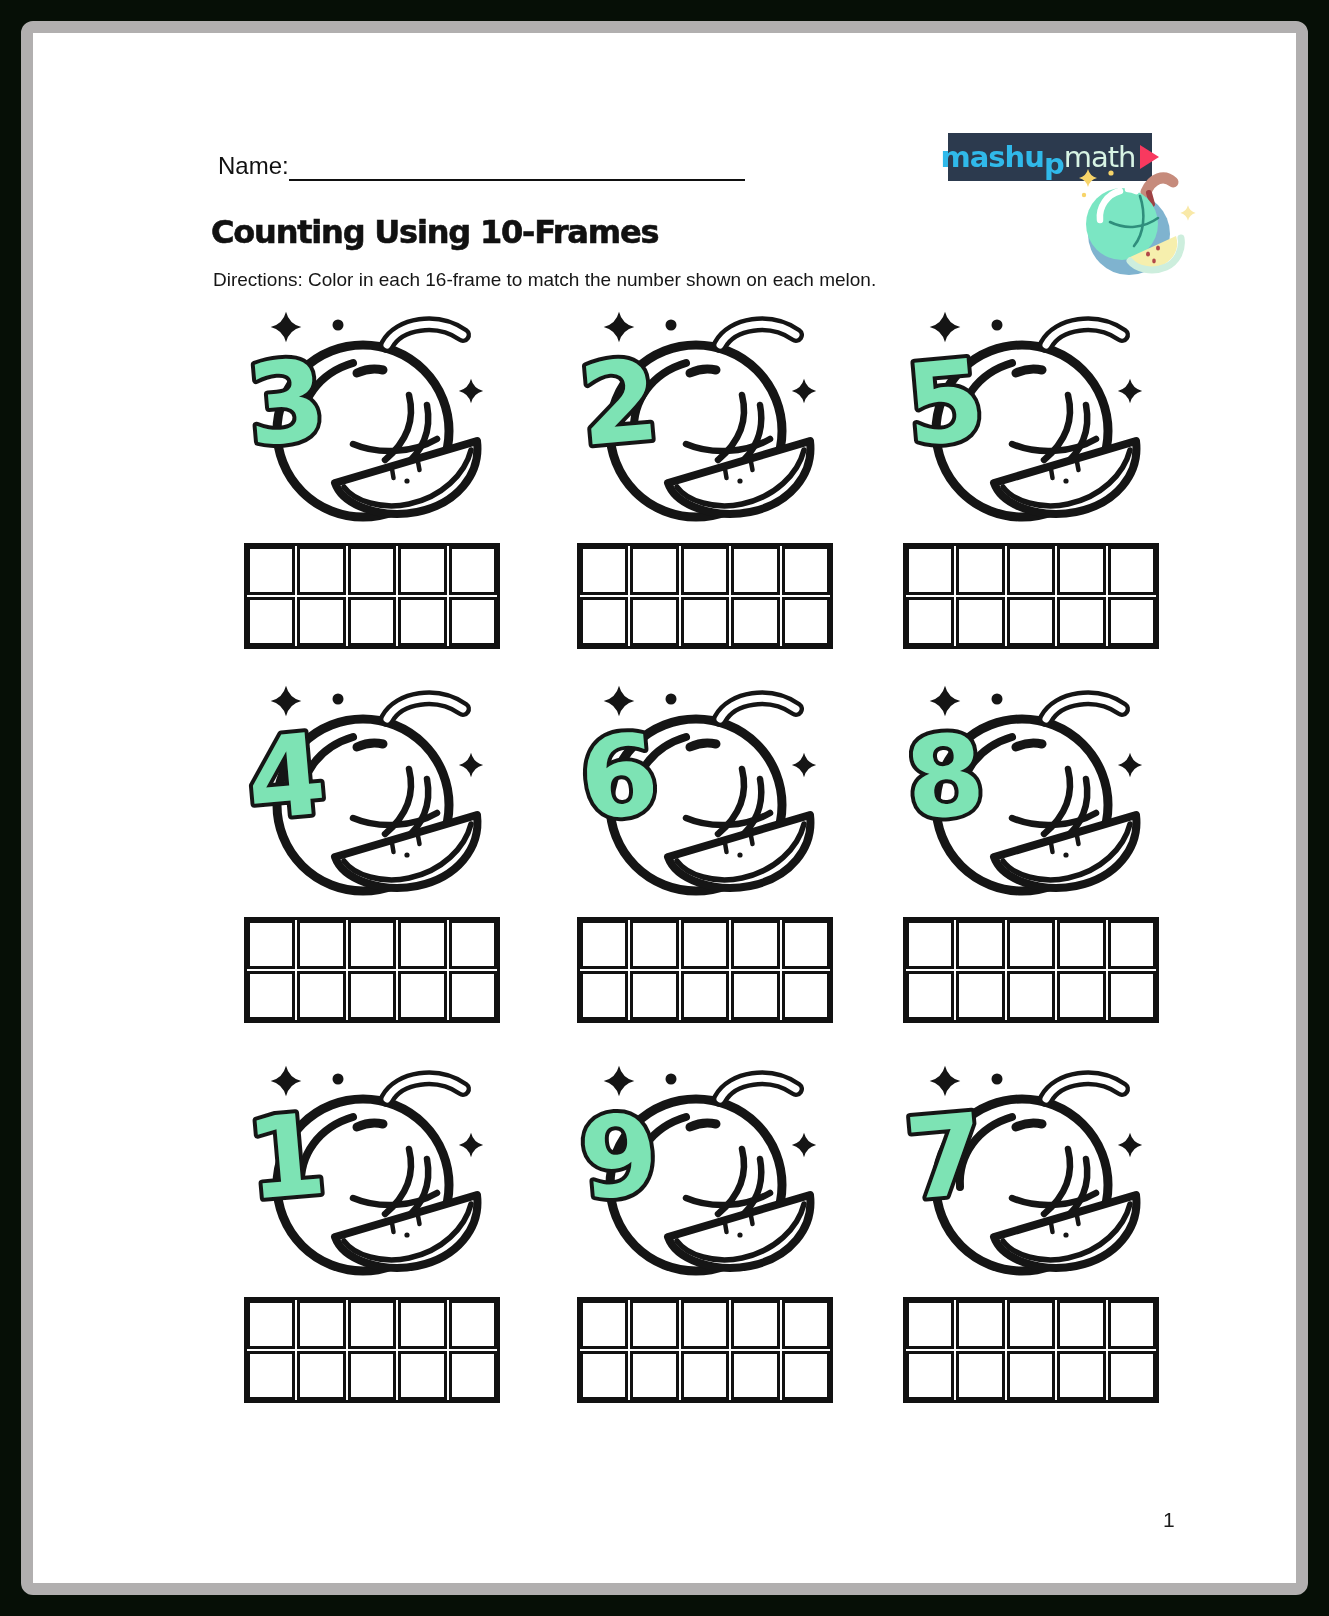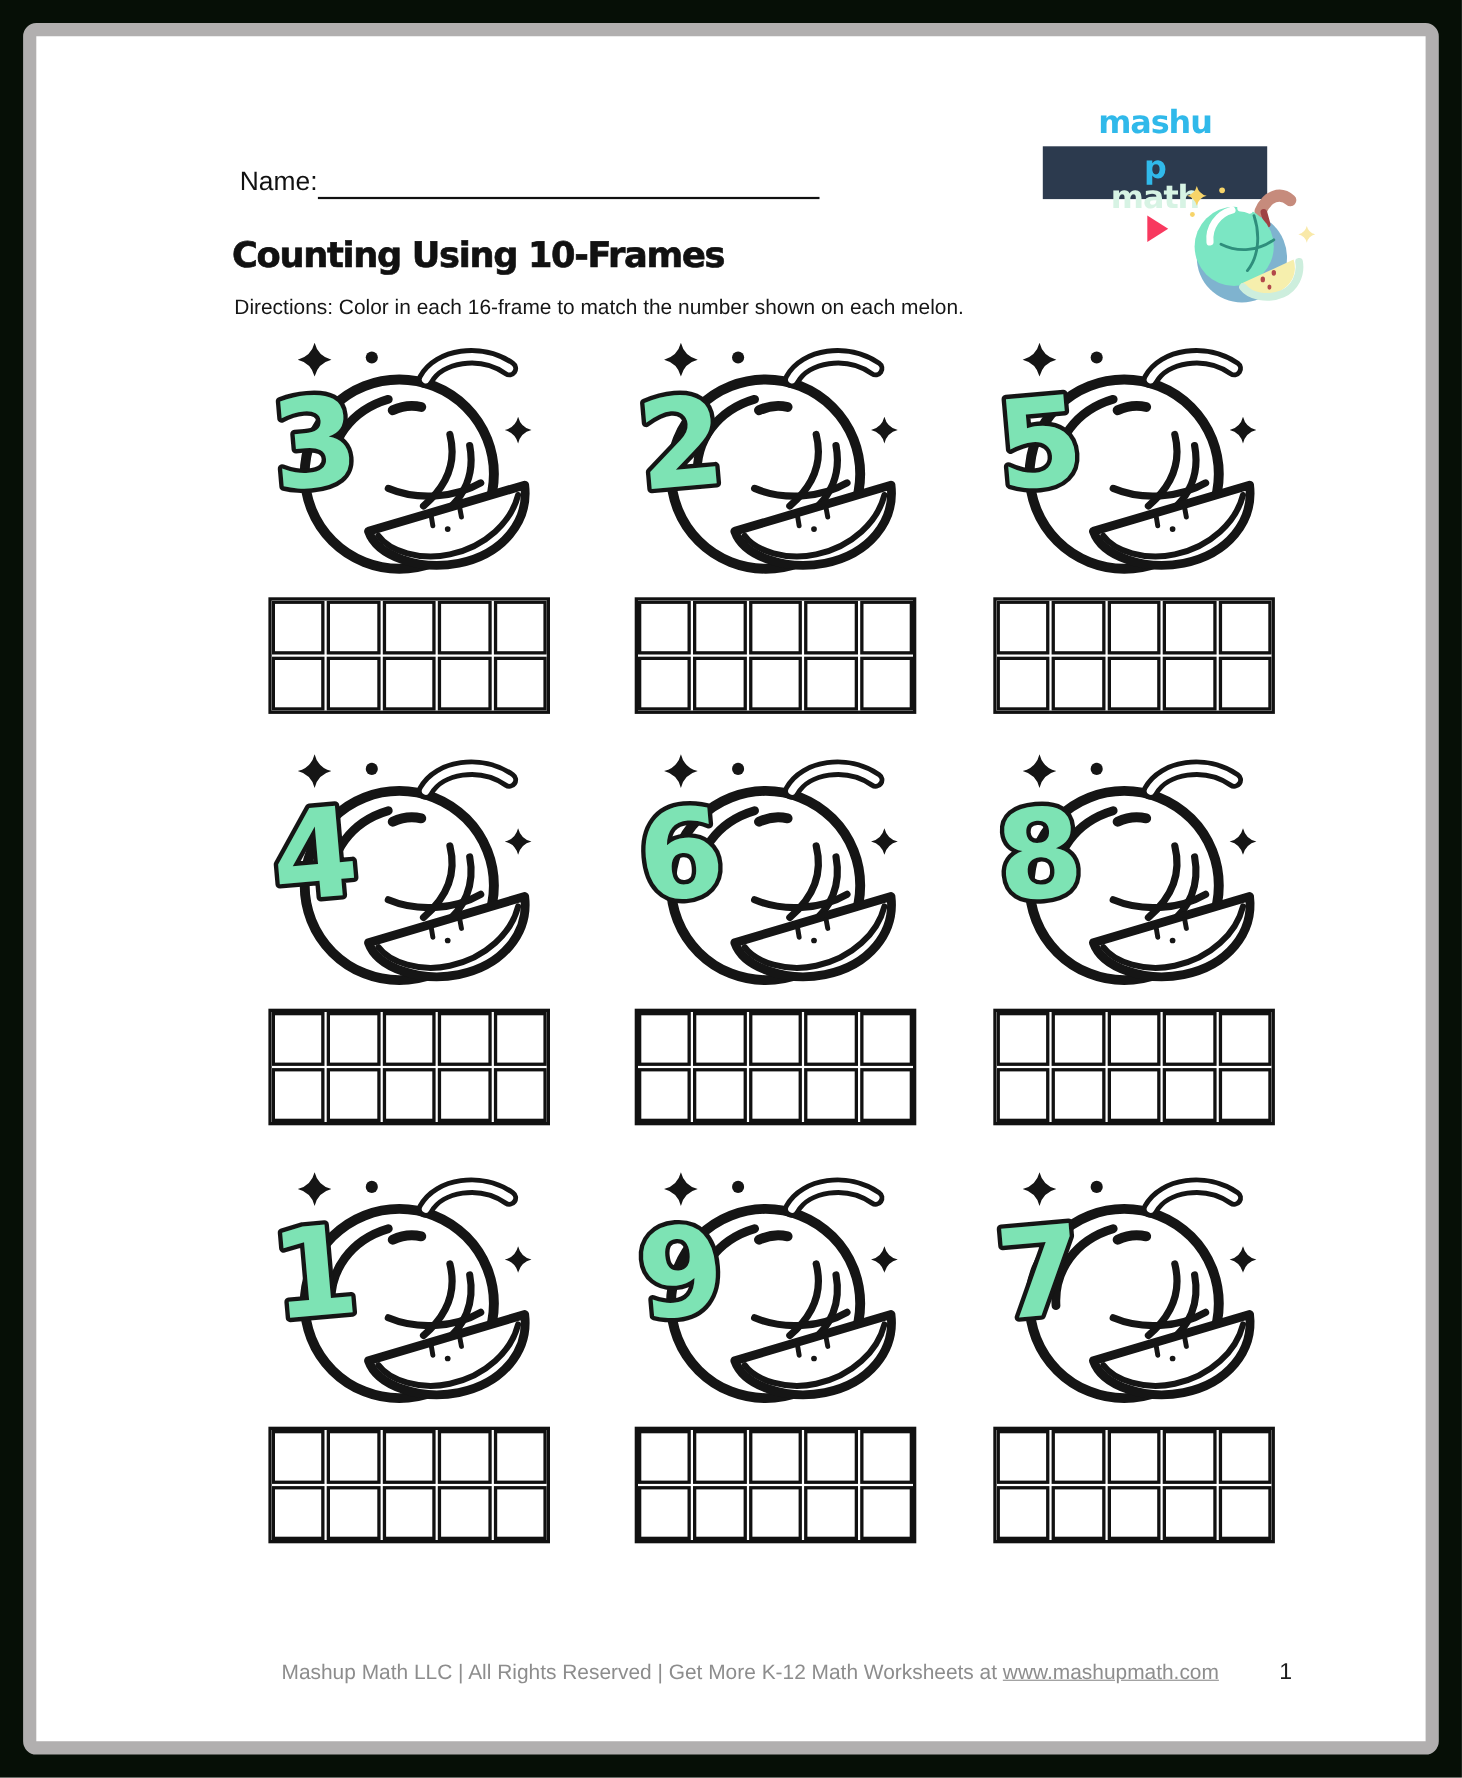--- a/index.html
+++ b/index.html
@@ -25,25 +25,25 @@
     font-family:"DejaVu Sans",sans-serif;font-weight:bold;
     font-size:32px;letter-spacing:-1.2px;color:#111;
     -webkit-text-stroke:0.6px #111;
   }
   .directions{position:absolute;left:180px;top:236px;font-size:19px;color:#161616;}
   .directions b{font-weight:normal;text-align:center;}
   
   .logo-box{
     position:absolute;left:915px;top:100px;width:204px;height:48px;
     background:#2c3a4e;display:flex;align-items:center;justify-content:center;
-    font-family:"DejaVu Sans",sans-serif;font-weight:bold;font-size:29px;flex-direction:column;
+    font-family:"DejaVu Sans",sans-serif;font-weight:bold;font-size:29px;
   }
   .logo-cyan{color:#30b9ea;letter-spacing:-1px;}
   .logo-p{color:#30b9ea;position:relative;top:7px;letter-spacing:-1px;}
-  .logo-light{color:#d7f3e4;font-weight:bold;letter-spacing:-1px;}
+  .logo-light{color:#d7f3e4;font-weight:normal;letter-spacing:-1px;}
   .logo-play{
     width:0;height:0;margin-left:5px;
     border-left:19px solid #f8395f;
     border-top:12px solid transparent;border-bottom:12px solid transparent;
   }
   .mascot{position:absolute;left:1045px;top:133px;width:122px;height:110px;}
   
   .unit{position:absolute;width:260px;height:340px;}
   .melon-art{position:absolute;left:0;top:0;width:256px;height:212px;}
   .ten-frame{
@@ -411,18 +411,15 @@
           <div class="cell"></div>
           <div class="cell"></div>
           <div class="cell"></div>
           <div class="cell"></div>
           <div class="cell"></div>
           <div class="cell"></div>
         </div>
       </div>
     </div>
 
-  <div class="footer">
-    <span>Mashup Math LLC | All Rights Reserved | Get More K-12 Math Worksheets at </span><span class="link">www.mashupmath.com</span>
-  </div>
   <div class="page-number">1</div>
 
 </div>
 
 </body></html>

